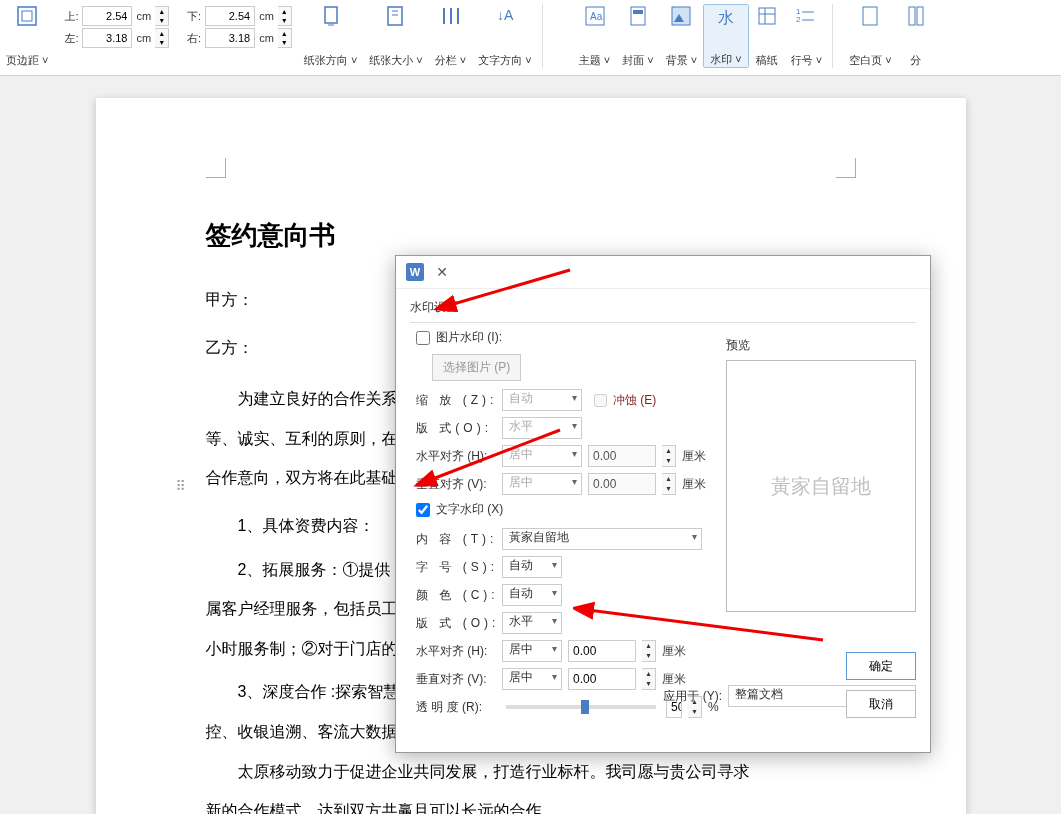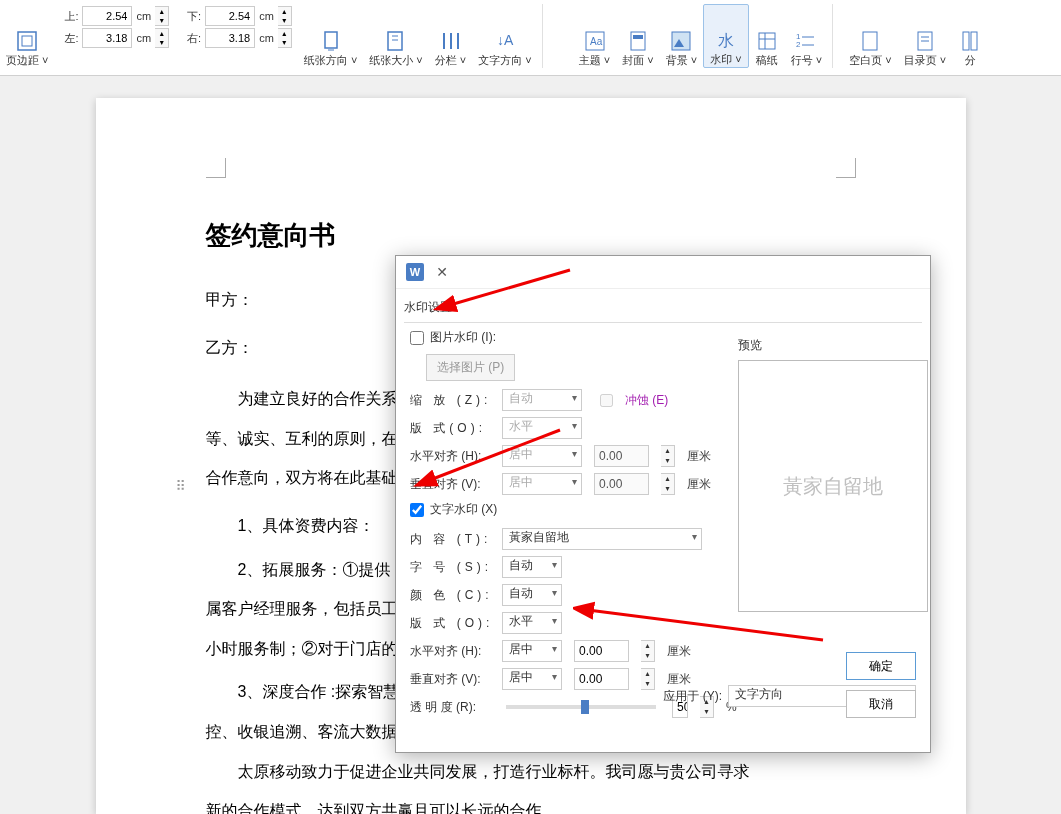--- a/index.html
+++ b/index.html
@@ -1,20 +1,20 @@
 <!DOCTYPE html>
 <html><head>
 <meta charset="utf-8">
 <style>
 * { box-sizing: border-box; margin: 0; padding: 0; font-family: "Microsoft YaHei", sans-serif; }
 body { background: #f0f0f0; width: 1061px; height: 814px; overflow: hidden; position: relative; }
 
 
 .toolbar { background: #fff; border-bottom: 1px solid #d0d0d0; height: 76px; display: flex; align-items: flex-start; padding: 4px 0 0 0; }
-.tool-label { font-size: 11px; color: #333; white-space:nowrap; }
+.tool-label { font-size: 11px; color: #333; white-space:nowrap;margin-top:25px; }
 .margin-inputs { display: flex; flex-direction: column; gap: 2px; padding: 2px 6px; }
 .margin-row { display: flex; align-items: center; gap: 4px; font-size: 11px; }
 .margin-row label { width: 18px; text-align: right; color:#333; }
 .num-input { width: 50px; height: 20px; border: 1px solid #ccc; font-size: 11px; text-align: right; padding-right: 4px; background:#fff; }
 .unit { font-size: 11px; color:#333; }
 .spinner { width: 14px; height: 20px; border: 1px solid #ccc; border-left:none; background:#f8f8f8; font-size:8px; text-align:center; line-height:9px; }
 .tool-col { display:flex; flex-direction:column; align-items:center; justify-content:flex-end; height:64px; padding:0 6px; cursor:pointer; }
 .tool-col.active { background:#e8f0fa; border:1px solid #9cc2e8; border-radius:2px; }
 .ico-svg { width:24px; height:24px; }
 
@@ -28,36 +28,36 @@
 .doc-body p { font-size:16px; color:#000; line-height:2.1; margin-bottom:6px; }
 .doc-body p.indent { text-indent:2em; }
 .drag-handle { position:absolute; left:80px; top:380px; color:#999; font-size:14px; letter-spacing:2px; }
 
 
 .dialog { position:absolute; left:395px; top:255px; width:536px; height:498px; background:#fff; border:1px solid #999; box-shadow:0 4px 20px rgba(0,0,0,0.3); z-index:100; }
 .dlg-title { display:flex; align-items:center; padding:6px 10px; border-bottom:1px solid #eee; }
 .dlg-title .wicon { width:18px; height:18px; background:#4a7dc4; color:#fff; font-size:11px; font-weight:bold; display:flex; align-items:center; justify-content:center; border-radius:2px; margin-right:6px; }
 .dlg-title .ttext { font-size:12px; flex:1; color:#333;}
 .dlg-close { width:24px; height:20px; display:flex; align-items:center; justify-content:center; cursor:pointer; font-size:14px; color:#555; }
-.dlg-body { padding:8px 8px; font-size:12px; color:#333; position:relative; }
+.dlg-body { padding:8px 14px; font-size:12px; color:#333; position:relative; }
 .section-label { font-size:12px; color:#333; margin:2px 0 6px 0; }
 .chk-row { display:flex; align-items:center; gap:6px; margin:6px 0 8px 6px; }
 .chk-row input { width:14px; height:14px; }
 .sel-pic-btn { margin-left:22px; padding:4px 10px; border:1px solid #ccc; background:#f5f5f5; font-size:12px; color:#999; }
 .form-grid { margin-left:6px; margin-top:6px; }
-.form-row { display:flex; align-items:center; height:26px; gap:12px; margin-bottom:2px; }
+.form-row { display:flex; align-items:center; height:26px; gap:6px; margin-bottom:2px; }
 .form-row .lbl { width:80px; font-size:12px; color:#333; letter-spacing:4px; white-space:nowrap; }
 .form-row .lbl.tight { letter-spacing:0; }
 .dd { height:22px; border:1px solid #ccc; background:#fff; font-size:12px; padding:0 18px 0 6px; position:relative; color:#333; }
 .dd.disabled { color:#aaa; }
 .dd::after { content:"▾"; position:absolute; right:4px; top:2px; font-size:10px; color:#666; }
-.numbox { width:55px; height:22px; border:1px solid #ccc; font-size:12px; text-align:left; padding-left:4px; }
+.numbox { width:68px; height:22px; border:1px solid #ccc; font-size:12px; text-align:left; padding-left:4px; }
 .spinbtn { width:14px; height:22px; border:1px solid #ccc; border-left:none; font-size:8px; line-height:10px; text-align:center; background:#f8f8f8; }
 .unit2 { font-size:12px; }
-.preview-box { position:absolute; right:2px; top:48px; width:190px; }
+.preview-box { position:absolute; right:14px; top:48px; width:190px; }
 .preview-label { font-size:12px; margin-bottom:6px; }
 .preview-frame { width:190px; height:252px; border:1px solid #bbb; background:#fff; display:flex; align-items:center; justify-content:center; position:relative; }
 .preview-text { font-size:20px; color:#c0c0c0; font-family:"Microsoft YaHei"; }
 .red-box1 { position:absolute; border:2px solid #e00; pointer-events:none; }
 .red-label { position:absolute; color:#e00; font-size:13px; font-weight:500; }
 .slider-track { flex:1; height:4px; background:#ddd; position:relative; margin:0 4px; }
 .slider-thumb { position:absolute; left:50%; top:-5px; width:8px; height:14px; background:#4a7dc4; }
 .btn-row { position:absolute; bottom:12px; right:14px; display:flex; gap:10px;flex-direction:column; }
 .dlg-btn { width:70px; height:28px; border:1px solid #bbb; background:#fff; font-size:12px; cursor:pointer; }
 .dlg-btn.primary { border-color:#5b9bd5; }
@@ -171,28 +171,20 @@
         <text x="2" y="18" font-size="8" fill="#4a7dc4">2</text>
         <line x1="8" y1="16" x2="20" y2="16" stroke="#4a7dc4"></line>
       </svg>
     <span class="tool-label">行号 ˅</span>
   </div>
   <div class="tool-col" style="margin-left:10px">
     <svg class="ico-svg">
         <rect x="5" y="3" width="14" height="18" fill="none" stroke="#4a7dc4"></rect>
       </svg>
     <span class="tool-label">空白页 ˅</span>
-  </div>
-  <div class="tool-col">
-    <svg class="ico-svg">
-        <rect x="5" y="3" width="14" height="18" fill="none" stroke="#4a7dc4"></rect>
-        <line x1="8" y1="8" x2="16" y2="8" stroke="#4a7dc4"></line>
-        <line x1="8" y1="12" x2="16" y2="12" stroke="#4a7dc4"></line>
-      </svg>
-    <span class="tool-label">目录页 ˅</span>
   </div>
   <div class="tool-col">
     <svg class="ico-svg">
         <rect x="5" y="3" width="6" height="18" fill="none" stroke="#4a7dc4"></rect>
         <rect x="13" y="3" width="6" height="18" fill="none" stroke="#4a7dc4"></rect>
       </svg>
     <span class="tool-label">分</span>
   </div>
 </div>
 
@@ -233,21 +225,21 @@
       <input type="checkbox" style="">
       <span>图片水印 (I):</span>
     </div>
     <button class="sel-pic-btn">选择图片 (P)</button>
 
     <div class="form-grid">
       <div class="form-row">
         <span class="lbl">缩   放 (Z):</span>
         <div class="dd disabled" style="width:80px">自动</div>
         <input type="checkbox" disabled="" style="margin-left: 6px;">
-        <span style="color:#a21caf">冲蚀 (E)</span>
+        <span style="color:#7f1d1d">冲蚀 (E)</span>
       </div>
       <div class="form-row">
         <span class="lbl">版   式(O):</span>
         <div class="dd disabled" style="width:80px">水平</div>
       </div>
       <div class="form-row">
         <span class="lbl tight">水平对齐 (H):</span>
         <div class="dd disabled" style="width:80px">居中</div>
         <input class="numbox" disabled="" value="0.00" style="">
           <div class="spinbtn">▴<br>▾</div>
@@ -313,21 +305,21 @@
     <div class="preview-box">
       <div class="preview-label">预览</div>
       <div class="preview-frame">
         <span class="preview-text">黃家自留地</span>
       </div>
     </div>
 
     
     <div class="apply-row">
       <span>应用于 (Y):</span>
-      <div class="dd" style="width:188px">文字方向</div>
+      <div class="dd" style="width:188px">整篇文档</div>
     </div>
 
     
     <div class="btn-row">
       <button class="dlg-btn primary">确定</button>
       <button class="dlg-btn">取消</button>
     </div>
   </div>
 </div>
 

